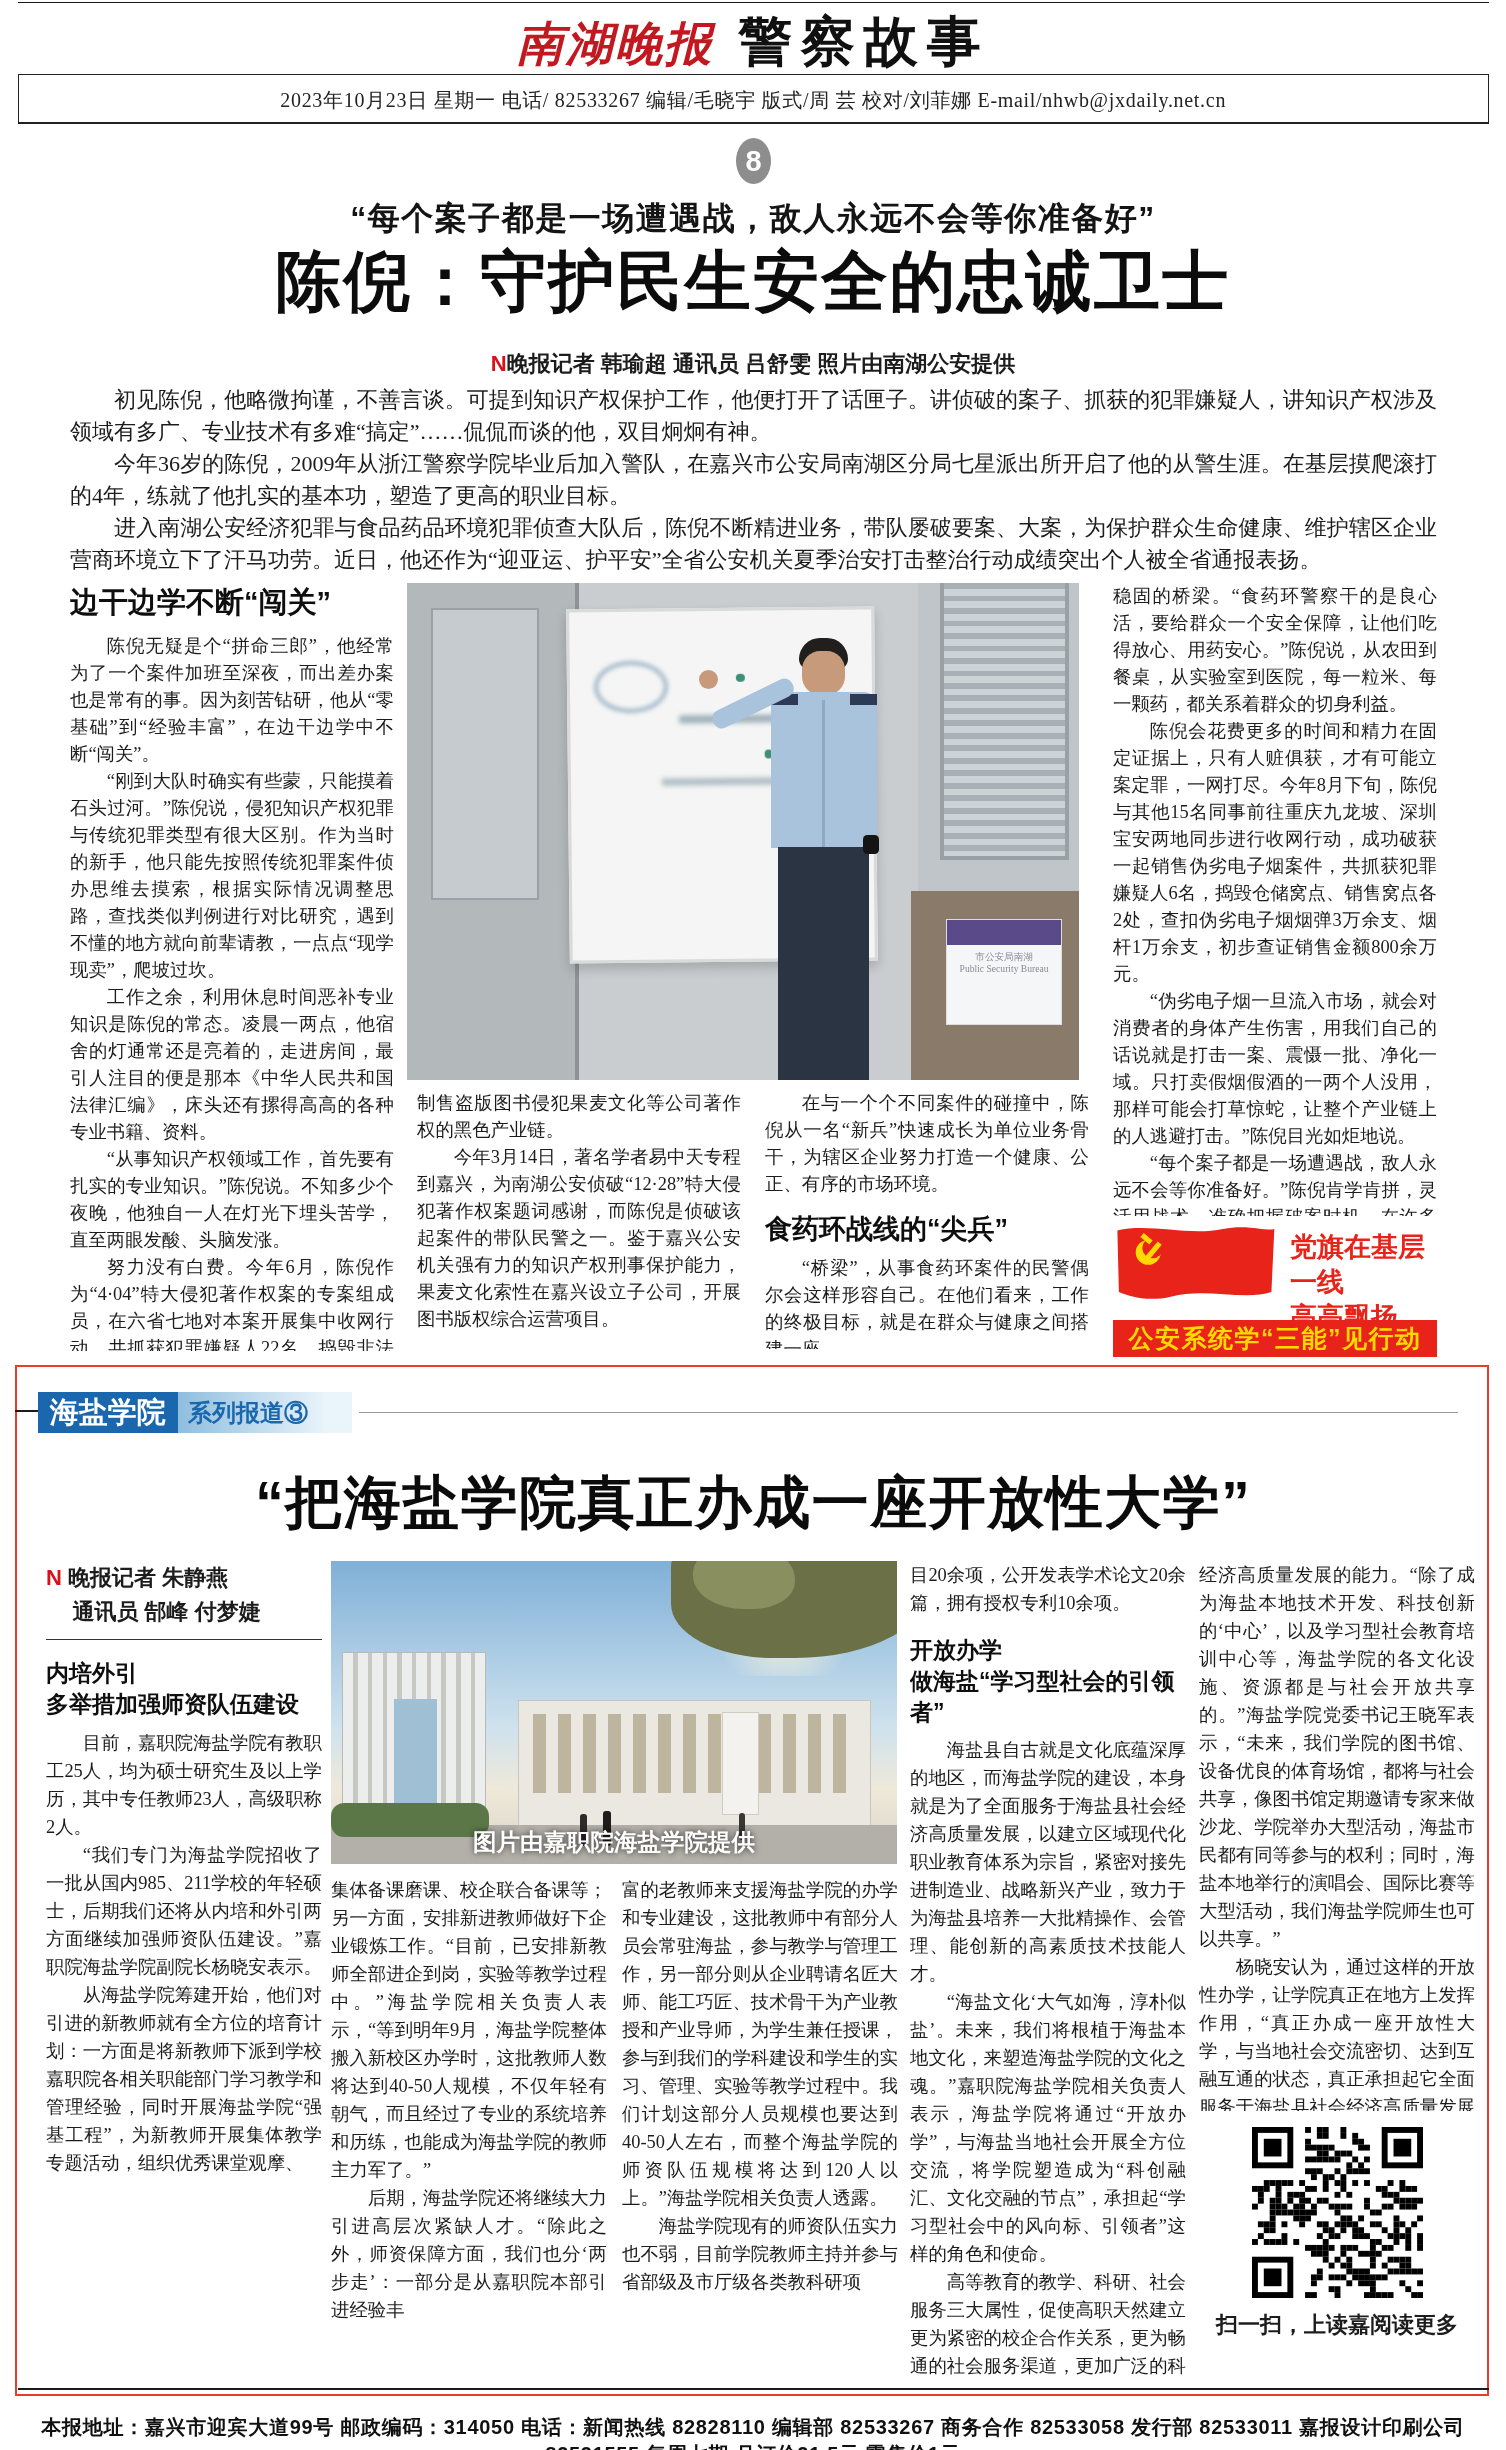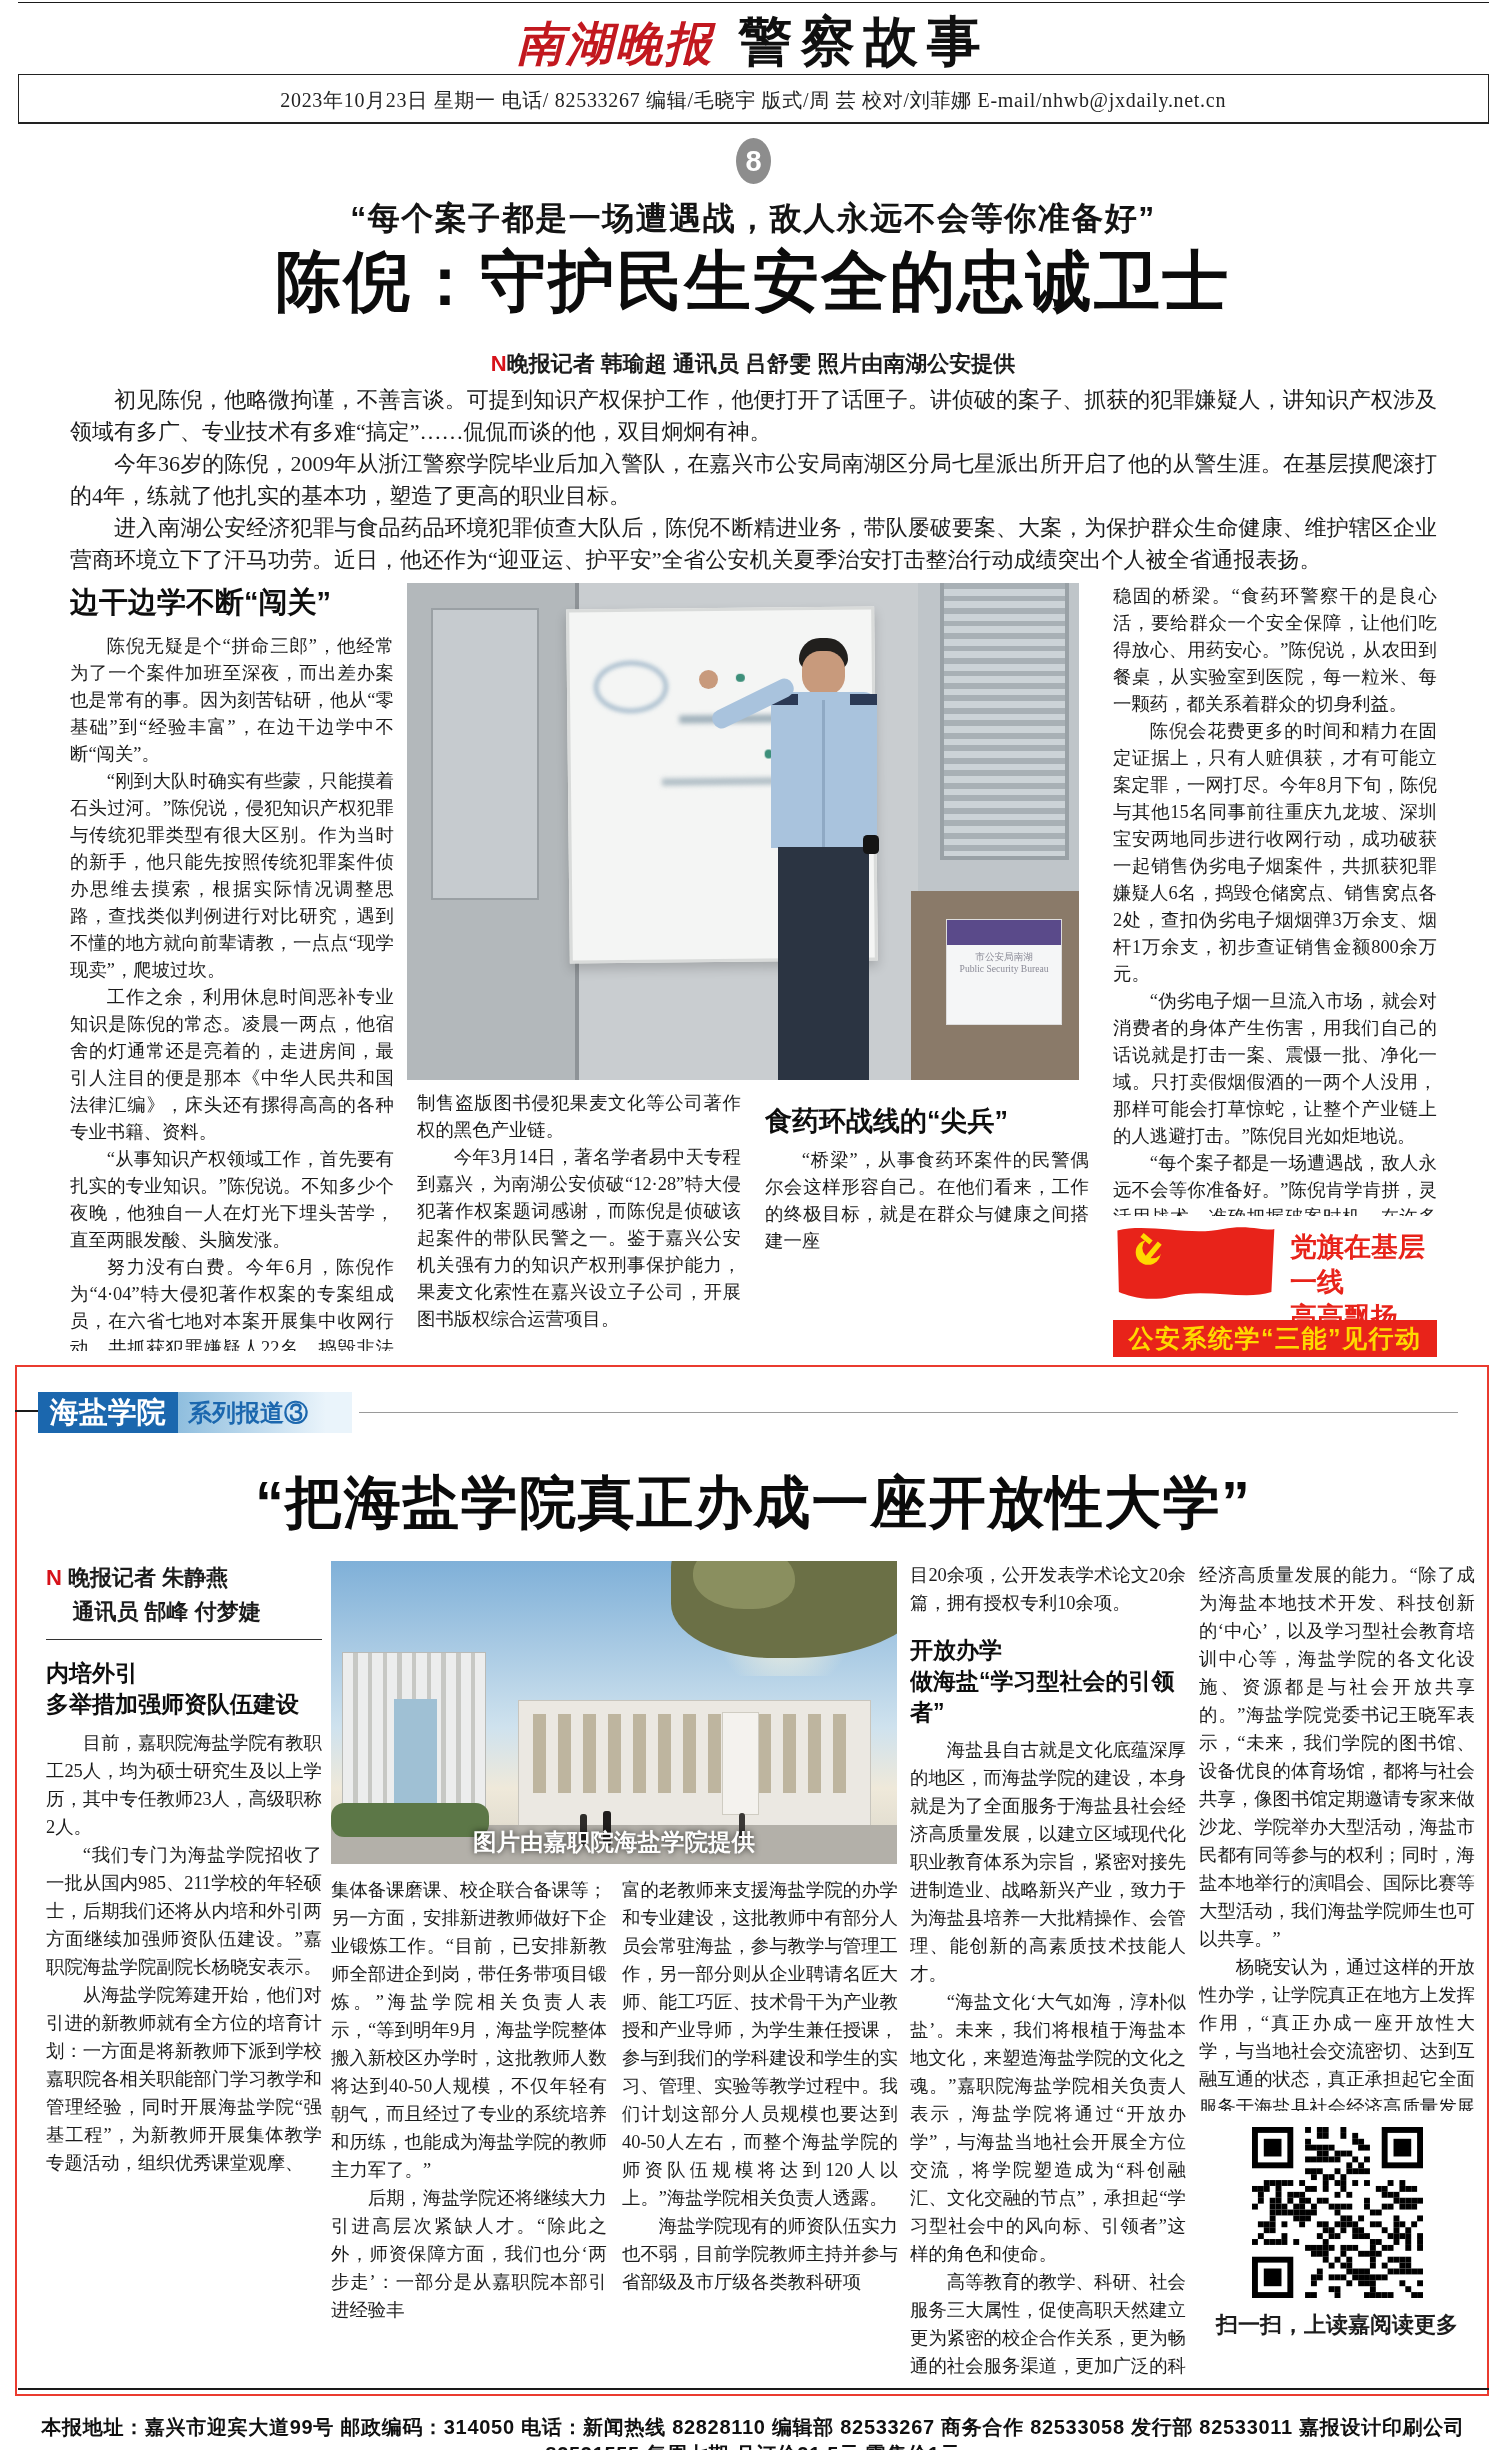--- a/index.html
+++ b/index.html
@@ -114,20 +114,21 @@
       <div class="plaque-line" style="margin-top:5.9px;">市公安局南湖</div>
       <div class="plaque-line">Public Security Bureau</div>
     </div>
   </div>
 
   <div class="abs col" style="left:417px;top:1090px;width:324px;height:259px;">
     <p class="bp">制售盗版图书侵犯果麦文化等公司著作权的黑色产业链。</p>
     <p class="bp ind">今年3月14日，著名学者易中天专程到嘉兴，为南湖公安侦破“12·28”特大侵犯著作权案题词感谢，而陈倪是侦破该起案件的带队民警之一。鉴于嘉兴公安机关强有力的知识产权刑事保护能力，果麦文化索性在嘉兴设立子公司，开展图书版权综合运营项目。</p>
   </div>
   <div class="abs col" style="left:765px;top:1090px;width:324px;height:259px;">
+    <p class="bp ind">在与一个个不同案件的碰撞中，陈倪从一名“新兵”快速成长为单位业务骨干，为辖区企业努力打造一个健康、公正、有序的市场环境。</p>
     <h3 class="sh3">食药环战线的“尖兵”</h3>
     <p class="bp ind">“桥梁”，从事食药环案件的民警偶尔会这样形容自己。在他们看来，工作的终极目标，就是在群众与健康之间搭建一座</p>
   </div>
 
   <div class="abs col" style="left:1113px;top:583px;width:324px;height:633px;">
     <p class="bp">稳固的桥梁。“食药环警察干的是良心活，要给群众一个安全保障，让他们吃得放心、用药安心。”陈倪说，从农田到餐桌，从实验室到医院，每一粒米、每一颗药，都关系着群众的切身利益。</p>
     <p class="bp ind">陈倪会花费更多的时间和精力在固定证据上，只有人赃俱获，才有可能立案定罪，一网打尽。今年8月下旬，陈倪与其他15名同事前往重庆九龙坡、深圳宝安两地同步进行收网行动，成功破获一起销售伪劣电子烟案件，共抓获犯罪嫌疑人6名，捣毁仓储窝点、销售窝点各2处，查扣伪劣电子烟烟弹3万余支、烟杆1万余支，初步查证销售金额800余万元。</p>
     <p class="bp ind">“伪劣电子烟一旦流入市场，就会对消费者的身体产生伤害，用我们自己的话说就是打击一案、震慑一批、净化一域。只打卖假烟假酒的一两个人没用，那样可能会打草惊蛇，让整个产业链上的人逃避打击。”陈倪目光如炬地说。</p>
     <p class="bp ind">“每个案子都是一场遭遇战，敌人永远不会等你准备好。”陈倪肯学肯拼，灵活用战术，准确把握破案时机，在许多大案要案的侦破中发挥了重要作用，成了名副其实守护民生安全的忠诚卫士。</p>
   </div>
@@ -182,21 +183,21 @@
     </div>
     <div class="abs" style="left:0;bottom:0;width:100%;height:13%;background:#b3b0a9;"></div>
     <div class="abs" style="left:0;bottom:9%;width:28%;height:11%;background:#5c7747;border-radius:13.2px;"></div>
     <div class="abs" style="left:44%;bottom:6%;width:7.4px;height:32px;background:#2e2c2a;border-radius:2.9px;"></div>
     <div class="abs" style="left:48%;bottom:6%;width:8.8px;height:35px;background:#1f1d1c;border-radius:2.9px;"></div>
     <div class="abs" style="left:72%;bottom:8%;width:6.6px;height:26.5px;background:#3a3836;border-radius:2.9px;"></div>
     <div class="photo-caption">图片由嘉职院海盐学院提供</div>
   </div>
 
   <div class="abs col" style="left:331px;top:1876px;width:276px;height:508px;">
-    <p class="bp2">集体备课磨课、校企联合备课等；另一方面，安排新进教师做好下企业锻炼工作。“目前，已安排新教师全部进企到岗，带任务带项目锻炼。”海盐学院相关负责人表示，“等到明年9月，海盐学院整体搬入新校区办学时，这批教师人数将达到40-50人规模，不仅年轻有朝气，而且经过了专业的系统培养和历练，也能成为海盐学院的教师主力军了。”</p>
+    <p class="bp2">集体备课磨课、校企联合备课等；另一方面，安排新进教师做好下企业锻炼工作。“目前，已安排新教师全部进企到岗，实验等教学过程中。”海盐学院相关负责人表示，“等到明年9月，海盐学院整体搬入新校区办学时，这批教师人数将达到40-50人规模，不仅年轻有朝气，而且经过了专业的系统培养和历练，也能成为海盐学院的教师主力军了。”</p>
     <p class="bp2 ind">后期，海盐学院还将继续大力引进高层次紧缺人才。“除此之外，师资保障方面，我们也分‘两步走’：一部分是从嘉职院本部引进经验丰</p>
   </div>
   <div class="abs col" style="left:622px;top:1876px;width:276px;height:508px;">
     <p class="bp2">富的老教师来支援海盐学院的办学和专业建设，这批教师中有部分人员会常驻海盐，参与教学与管理工作，另一部分则从企业聘请名匠大师、能工巧匠、技术骨干为产业教授和产业导师，为学生兼任授课，参与到我们的学科建设和学生的实习、管理、实验等教学过程中。我们计划这部分人员规模也要达到40-50人左右，而整个海盐学院的师资队伍规模将达到120人以上。”海盐学院相关负责人透露。</p>
     <p class="bp2 ind">海盐学院现有的师资队伍实力也不弱，目前学院教师主持并参与省部级及市厅级各类教科研项</p>
   </div>
 
   <div class="abs col" style="left:910px;top:1561px;width:276px;height:822px;">
     <p class="bp2">目20余项，公开发表学术论文20余篇，拥有授权专利10余项。</p>
     <h3 class="sh2"><span>开放办学</span><br><span>做海盐“学习型社会的引领者”</span></h3>

